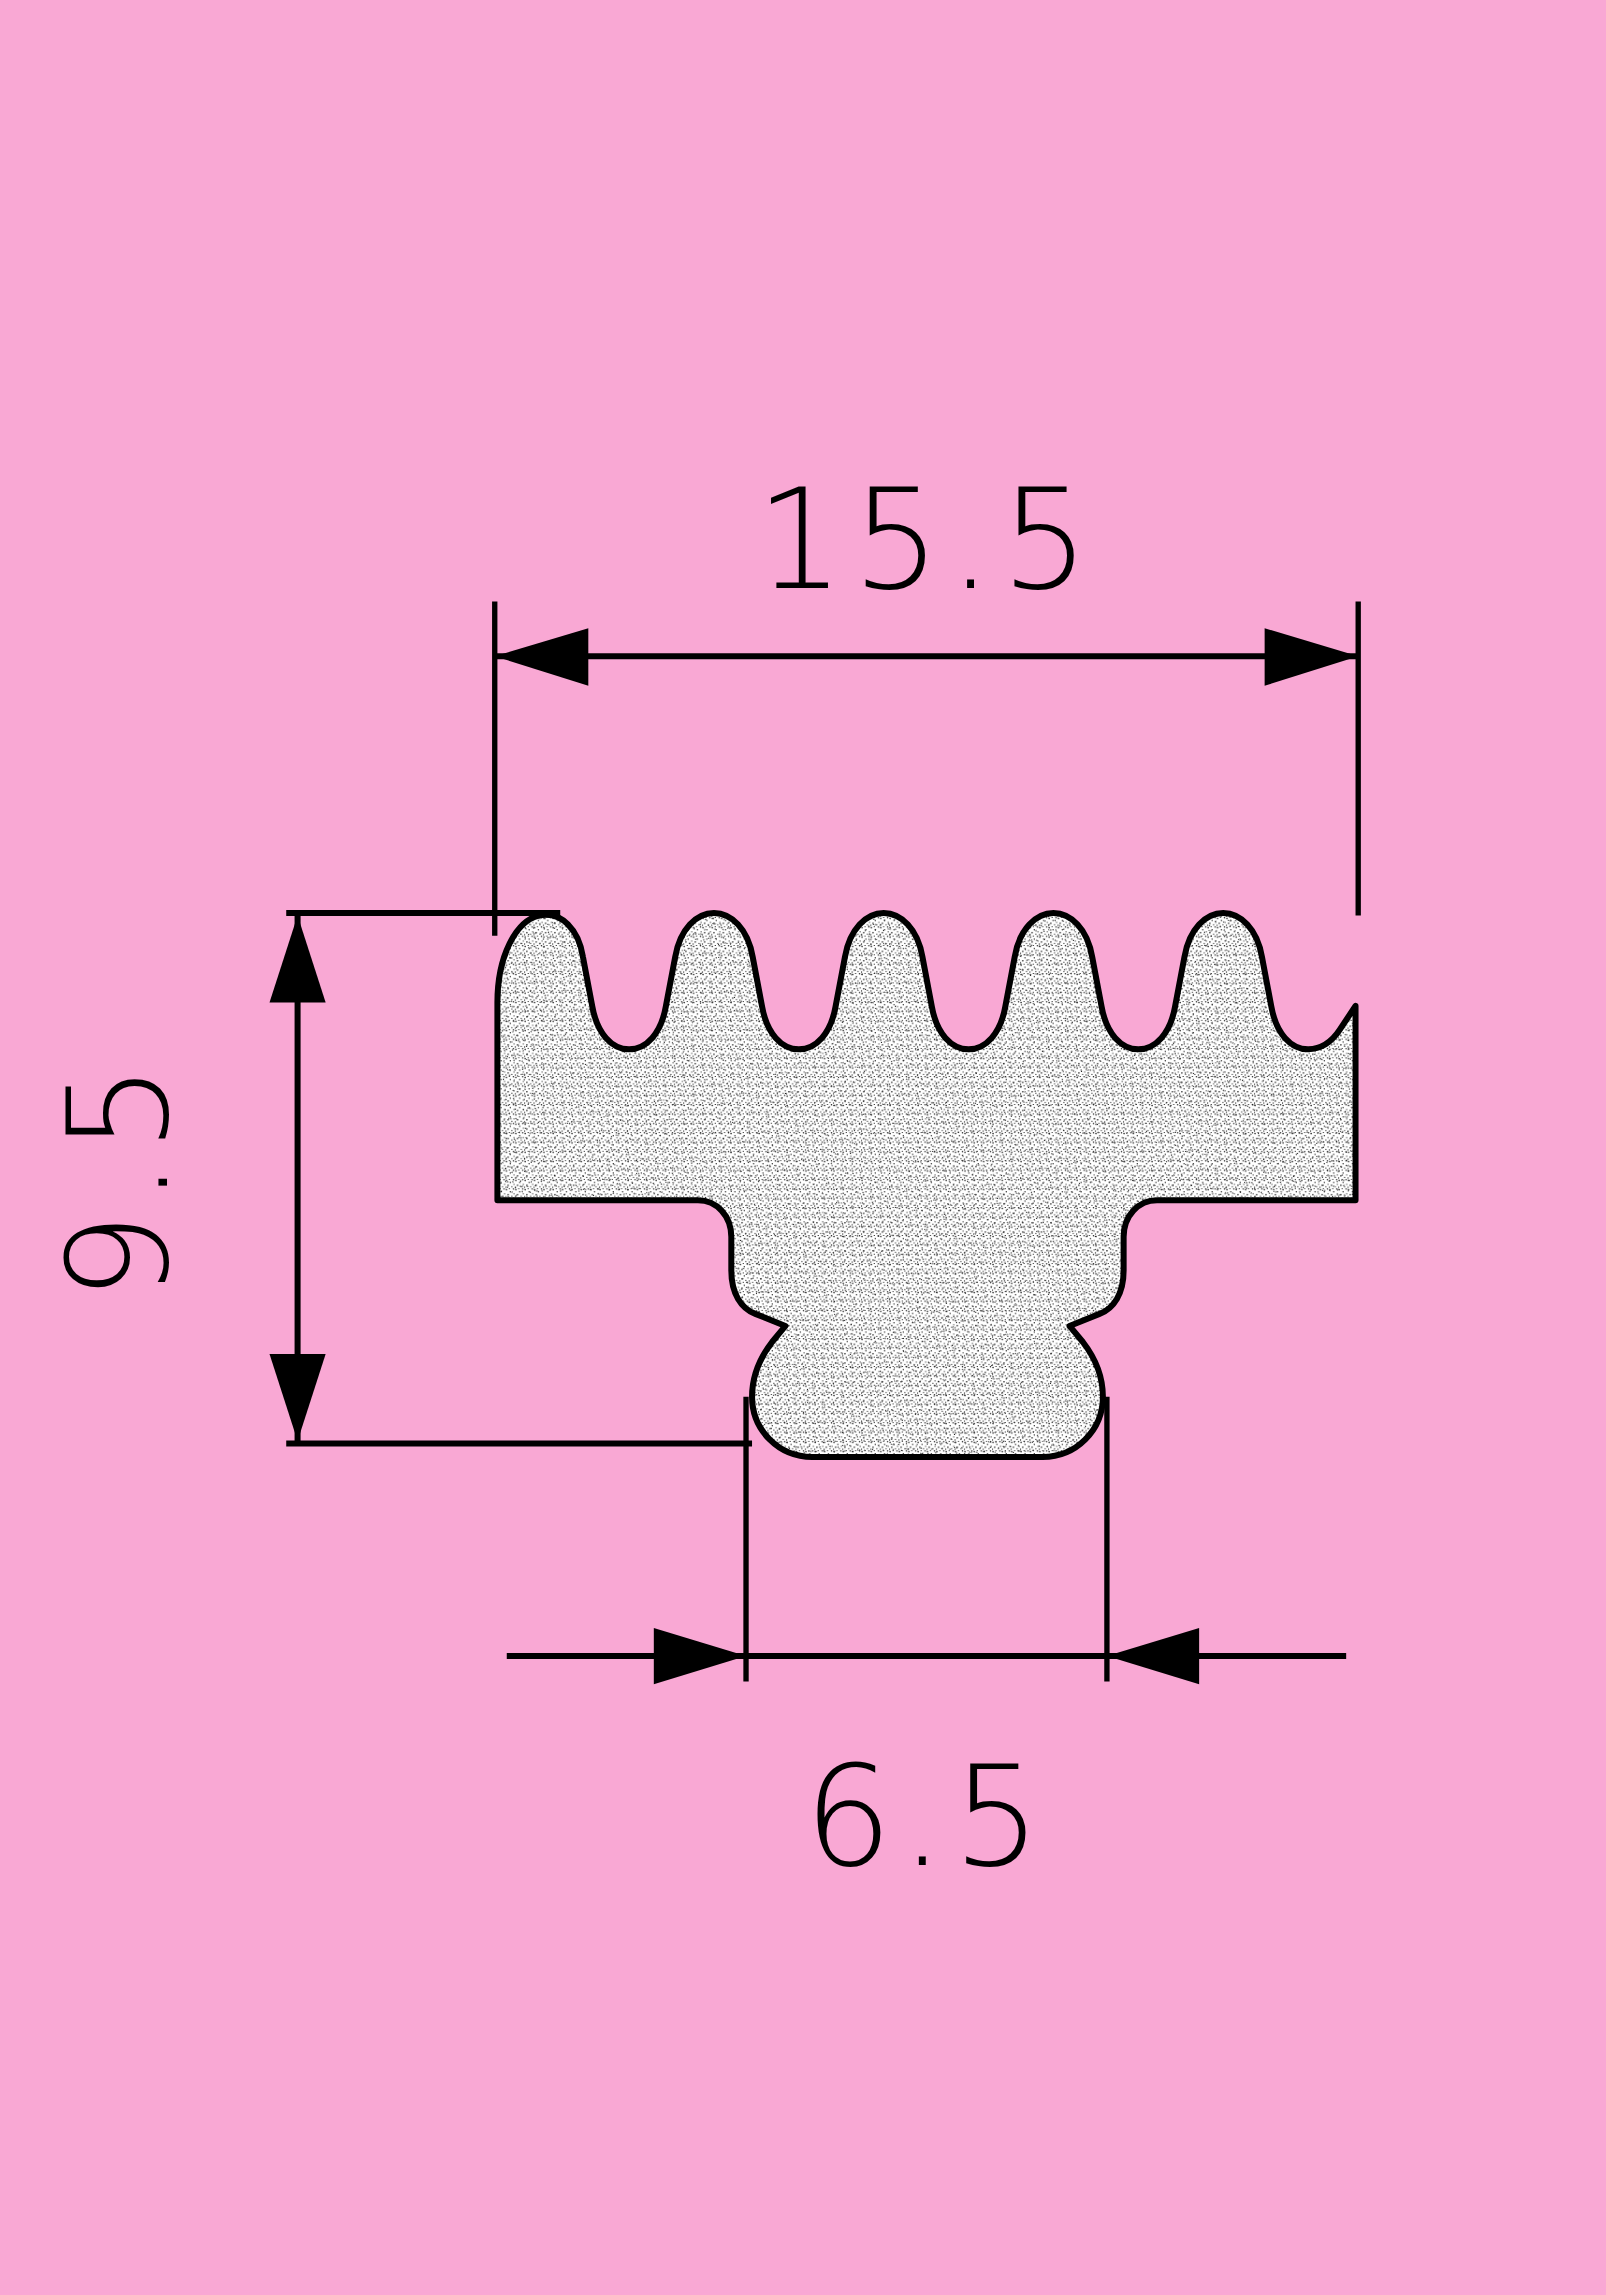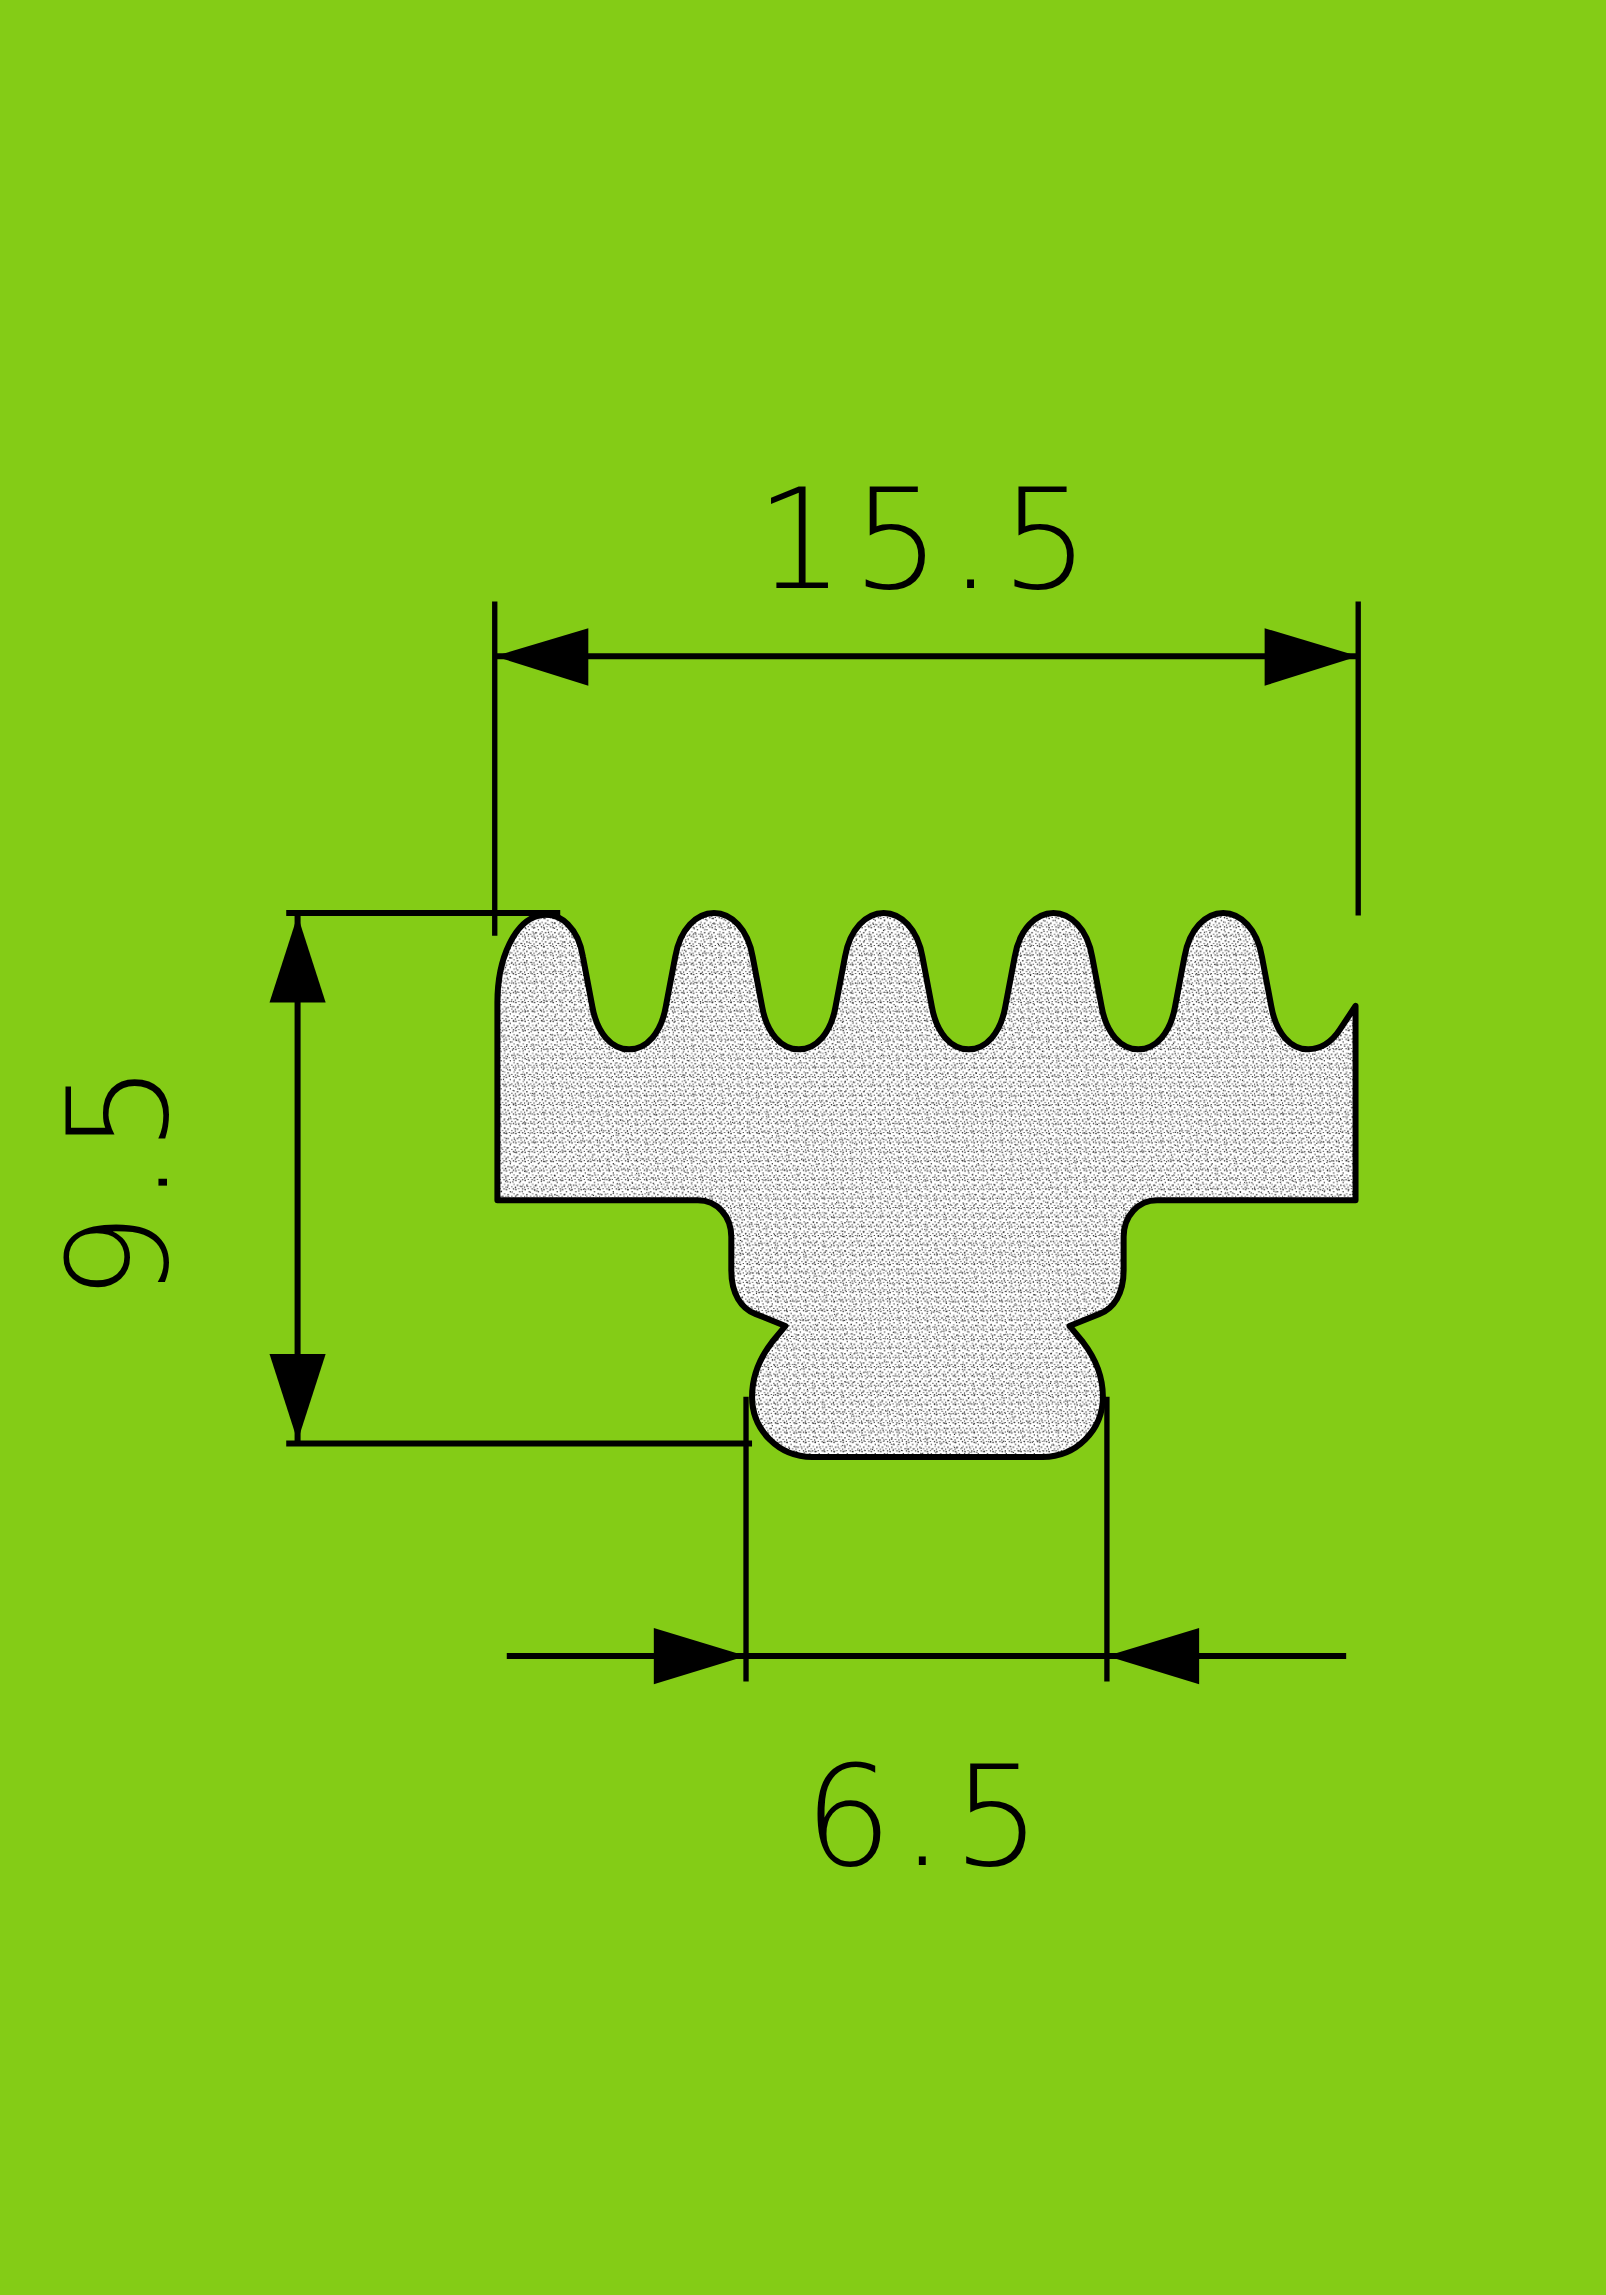--- a/index.html
+++ b/index.html
@@ -1,21 +1,21 @@
 <!DOCTYPE html>
 <html style="font-size:10.7px"><head>
 <meta charset="utf-8">
 <style>
   html,body{margin:0;padding:0;background:#ffffff;}
   body{
     width:1607px;height:2295px;
     font-family:"DejaVu Sans",sans-serif;
     overflow:hidden;
   }
-  #sheet{position:relative;width:1607px;height:2295px;background:#84cc16;}
+  #sheet{position:relative;width:1607px;height:2295px;background:#f9a8d4;}
   #dwg{position:absolute;left:0;top:0;width:1607px;height:2295px;display:block;}
   .dimtext{
     font-family:"DejaVu Sans",sans-serif;
     font-size:208px;
     font-weight:300;
     fill:#000;
     letter-spacing:12px;
   }
 </style>
 </head>

